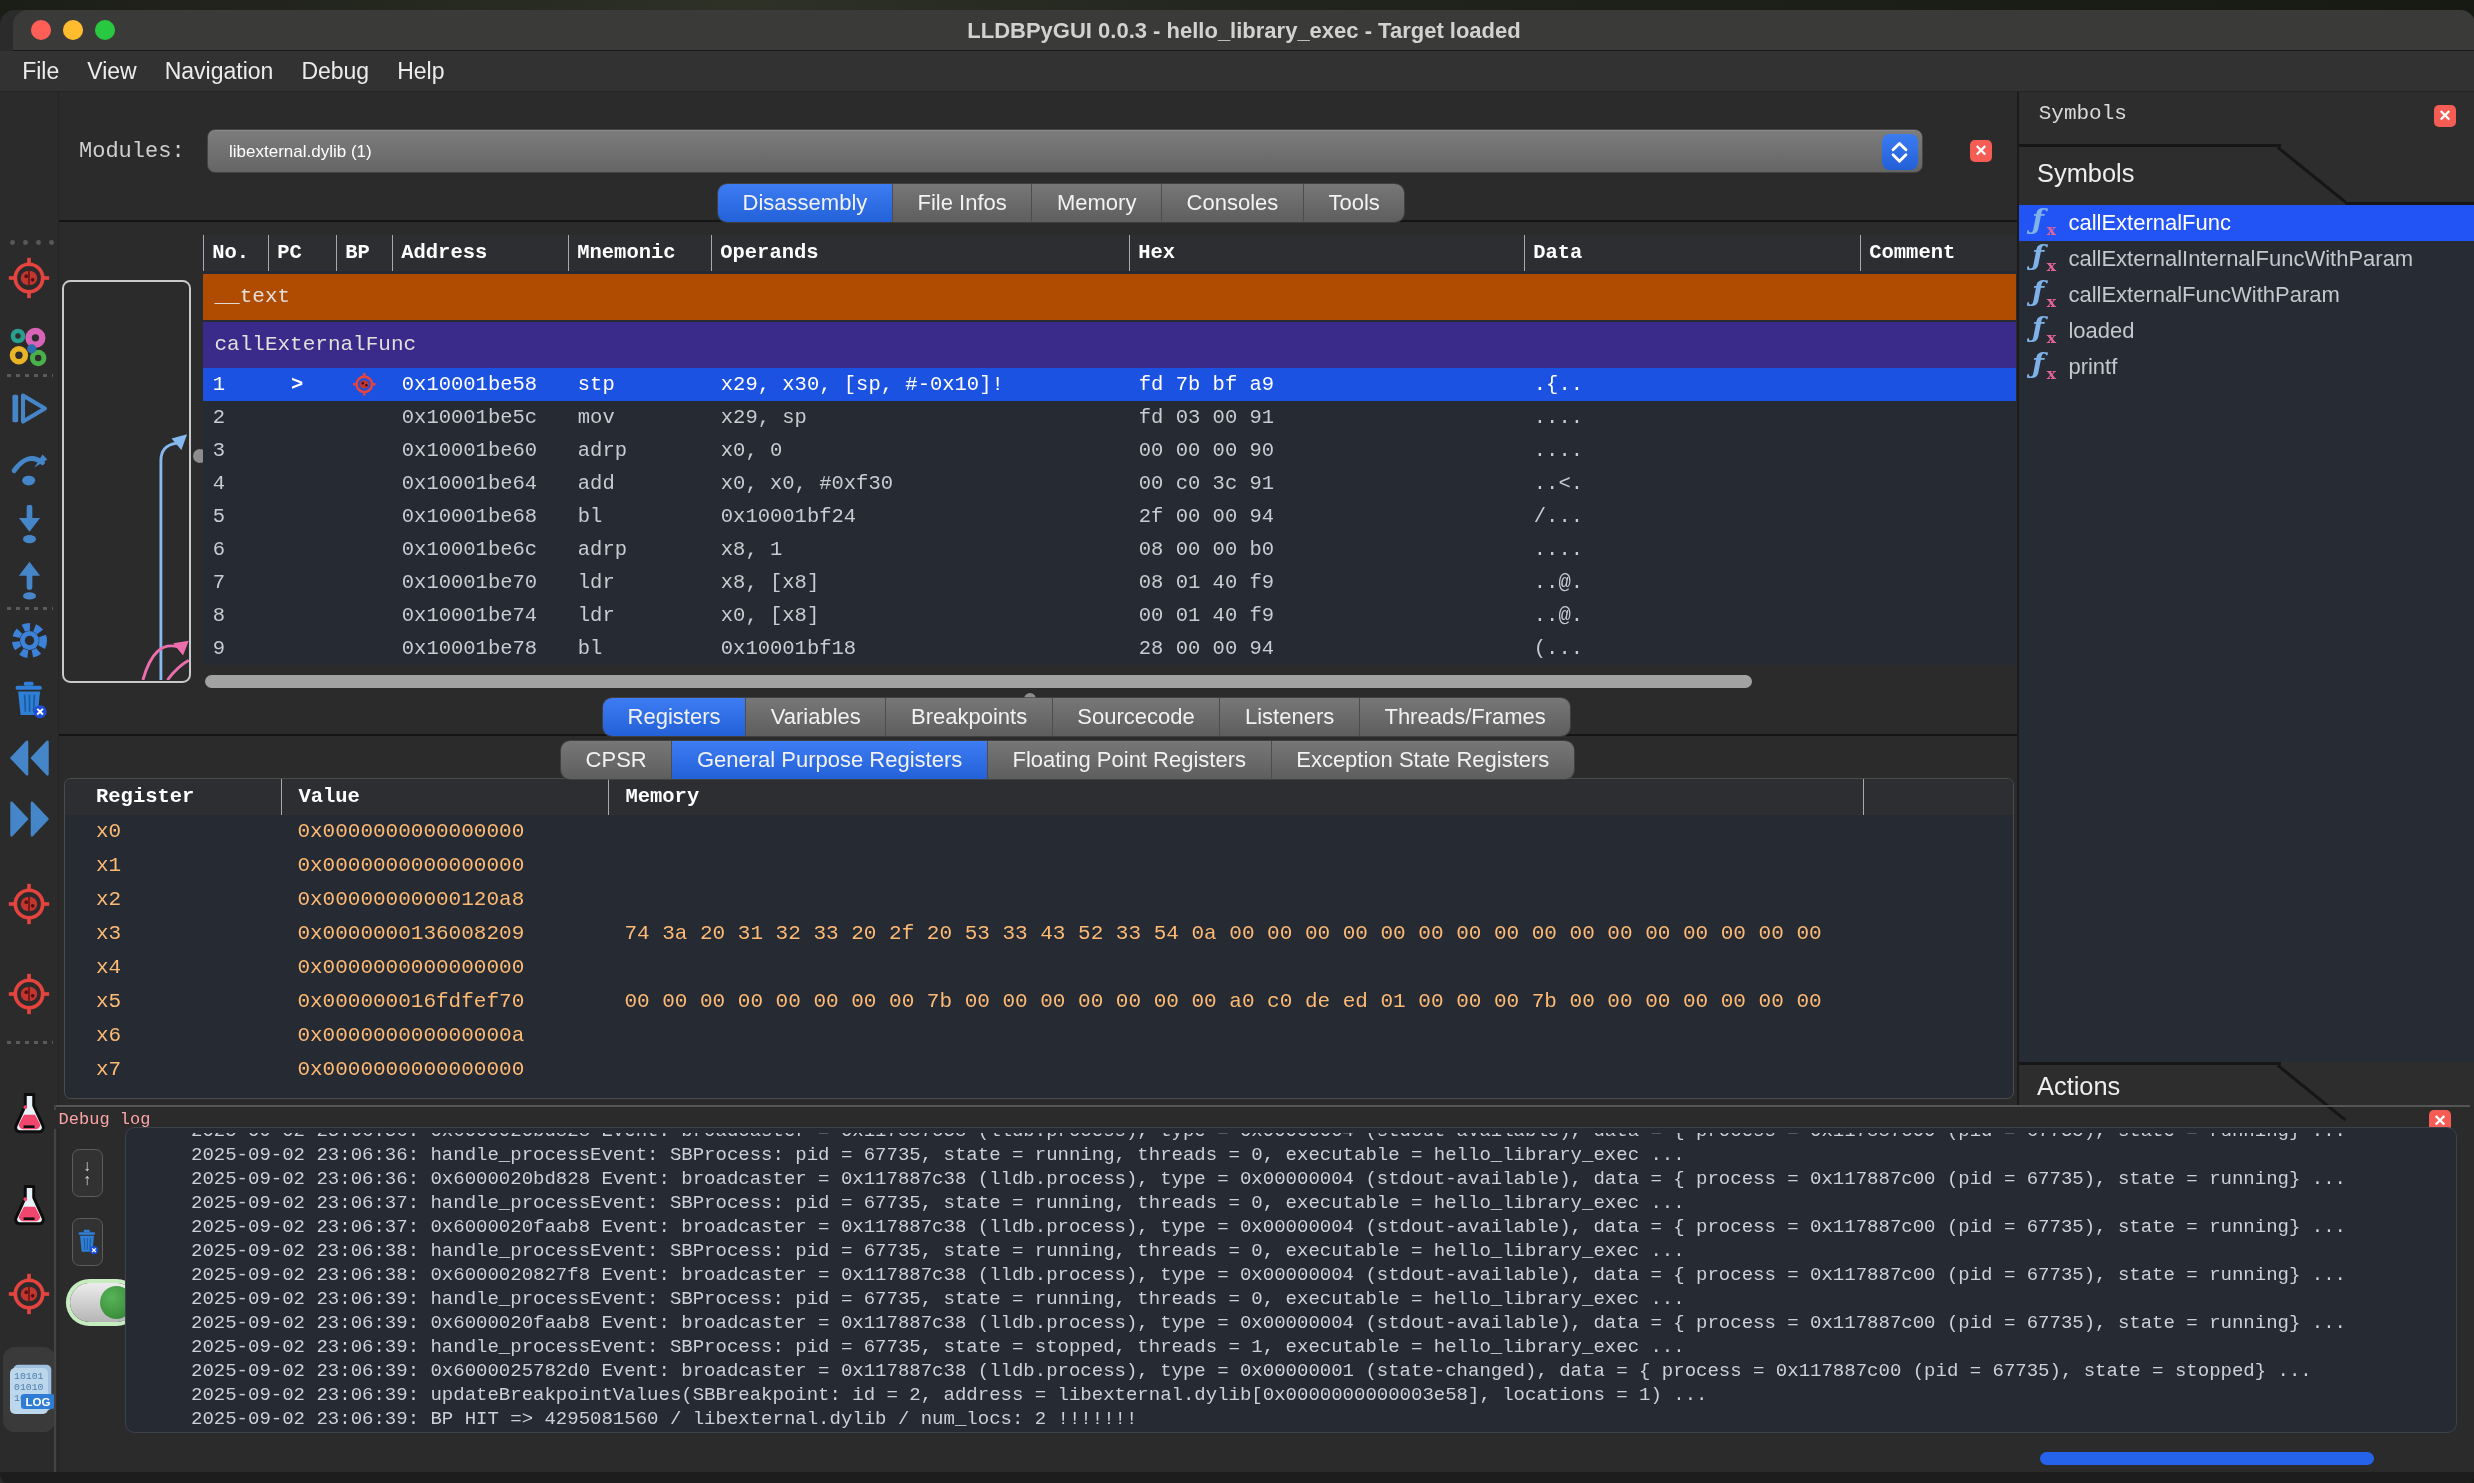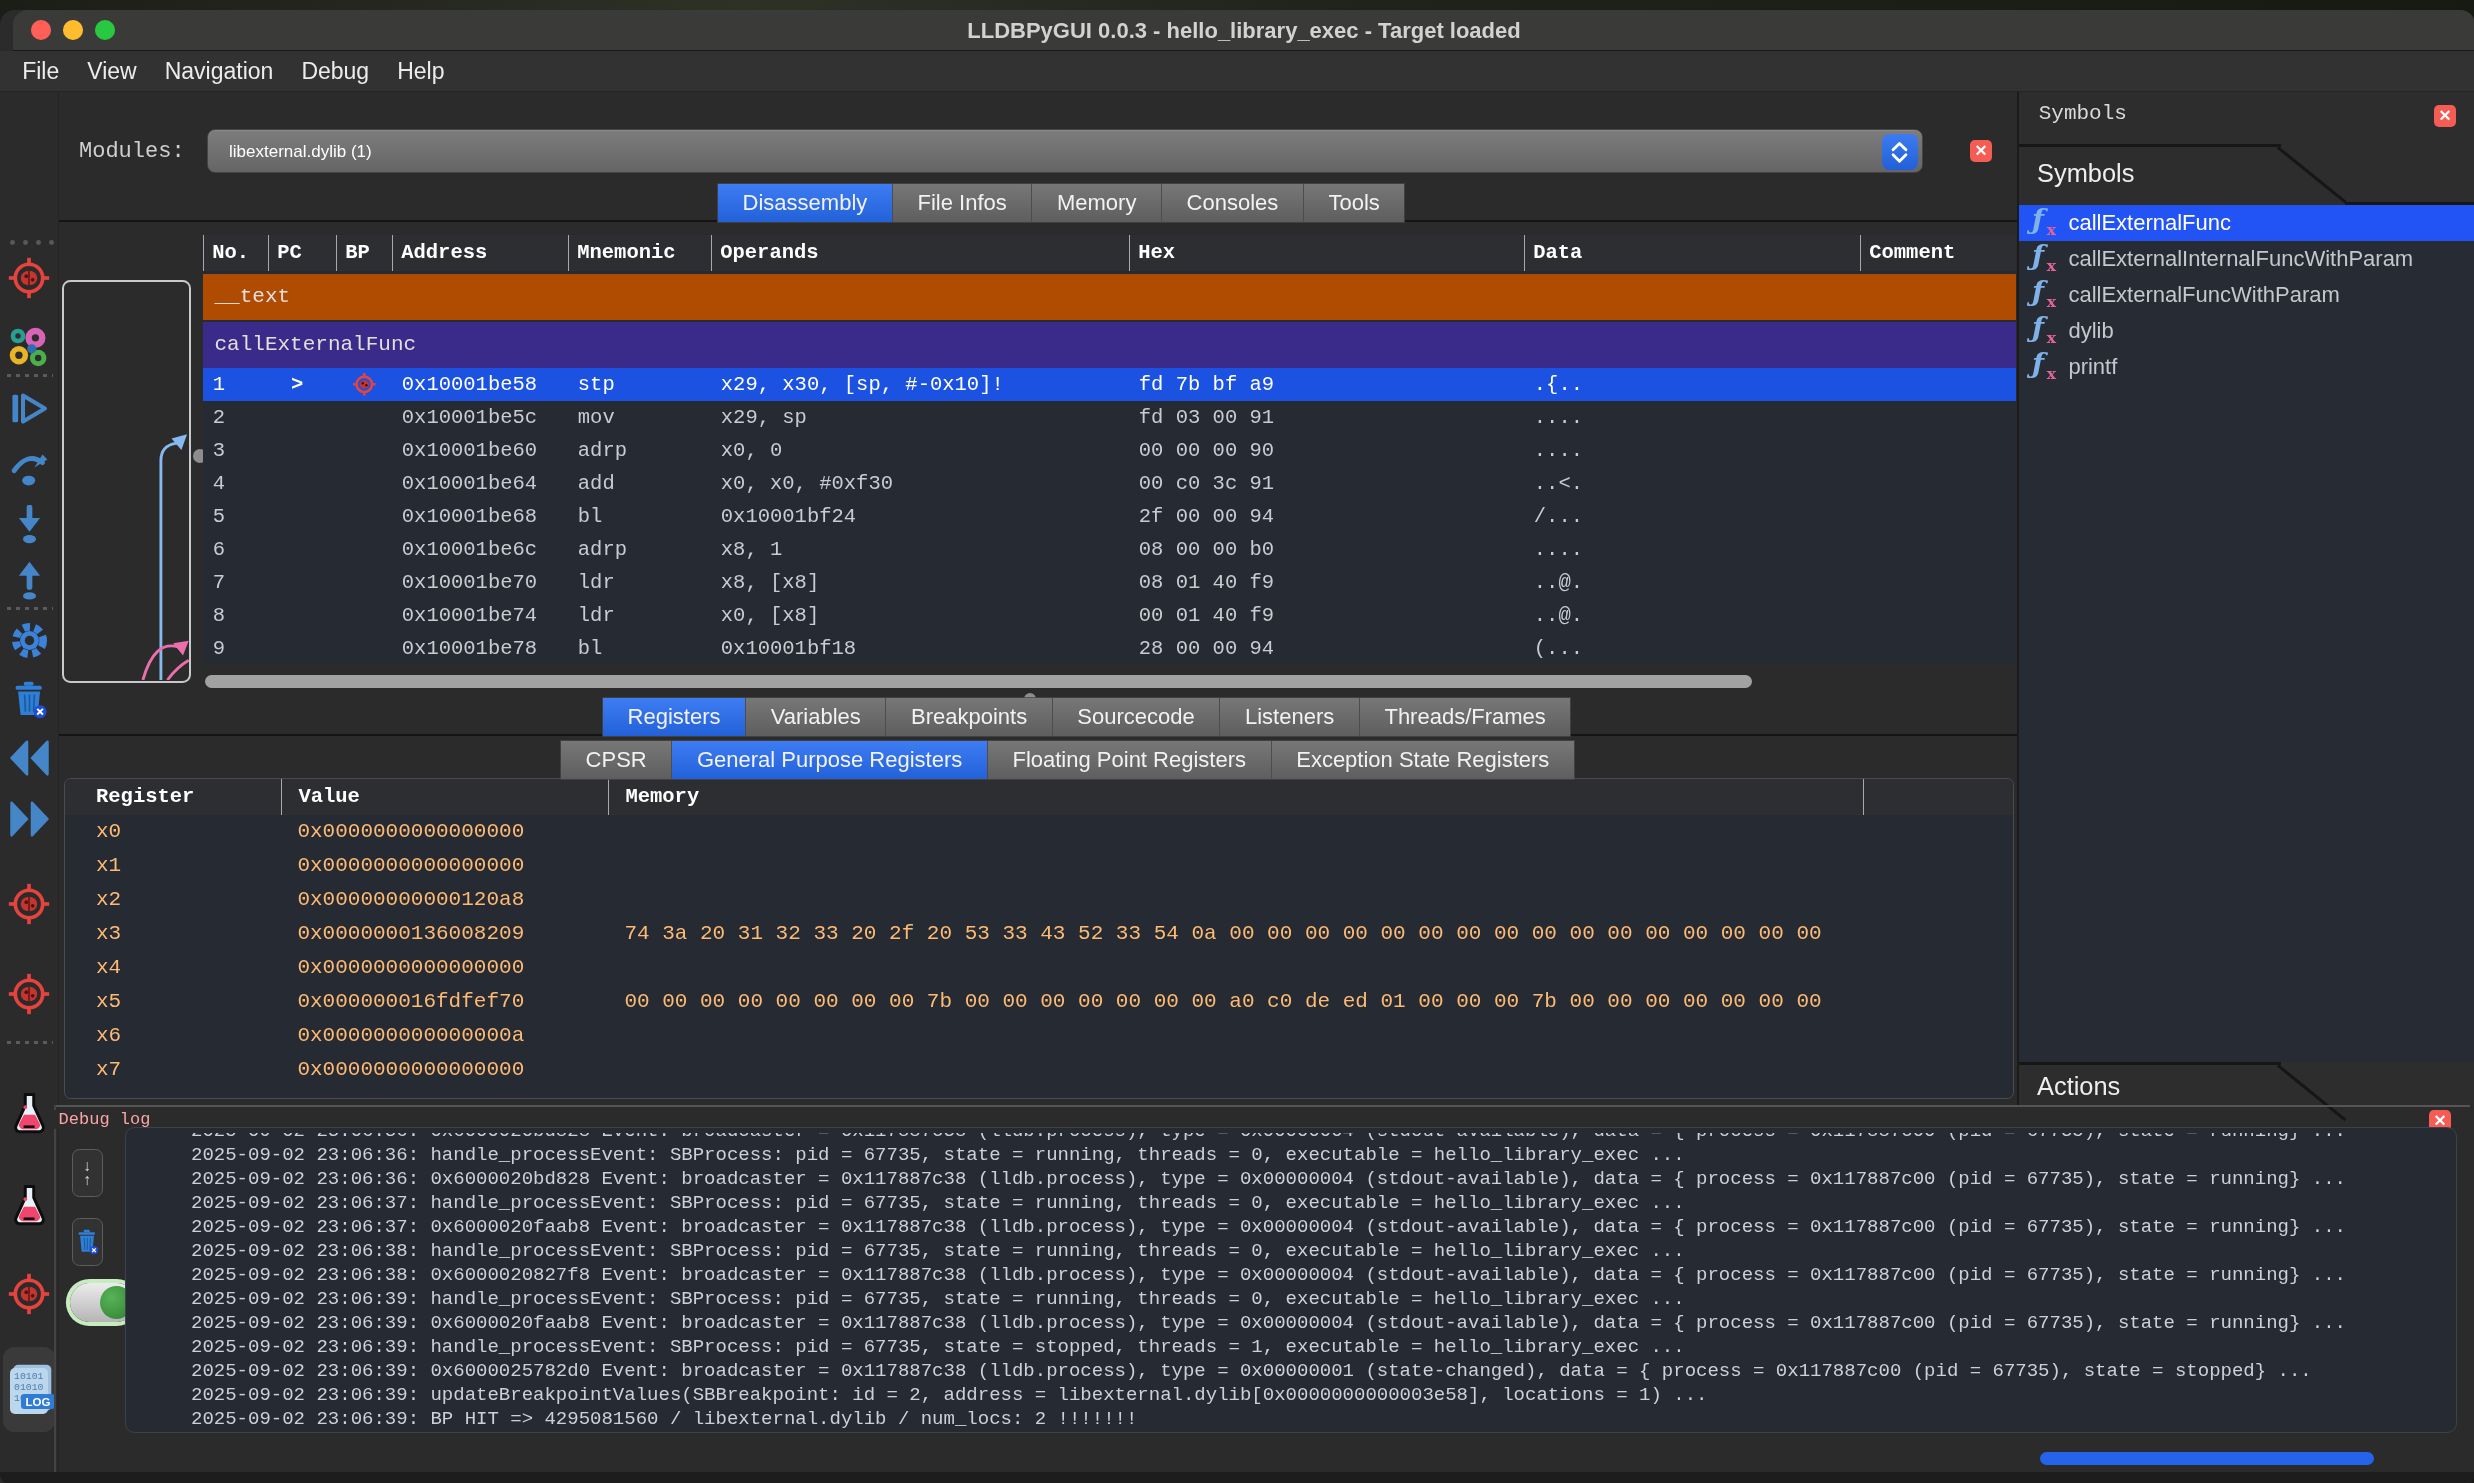--- a/index.html
+++ b/index.html
@@ -37,21 +37,21 @@
   
   #modules-label{position:absolute;left:79px;top:139px;font-size:22px;color:#cfcfcf}
   #modules-combo{position:absolute;left:207px;top:129px;width:1716px;height:44px;border-radius:8.2px;
     background:linear-gradient(#7d7d7d,#656565);border:0.8px solid #454545;box-shadow:inset 0 0.8px 0 #8f8f8f}
   #modules-combo .value{position:absolute;left:21px;top:0;height:43px;line-height:43px;font-size:17px;color:#ffffff}
   .popup-btn{position:absolute;right:4.1px;top:4.1px;width:36px;height:36px;border-radius:7.4px;background:linear-gradient(#3c7bf0,#2360d8);display:flex;align-items:center;justify-content:center}
   .xbtn{position:absolute;width:22px;height:22px;border-radius:4.9px;background:#f45c54;color:#fff;
     font-size:15.6px;line-height:22px;text-align:center;font-weight:bold}
 
   
-  .tabbar{position:absolute;display:flex;height:38px;border-radius:0;overflow:hidden;box-shadow:0 0 0 0.8px #474747;z-index:5}
+  .tabbar{position:absolute;display:flex;height:38px;border-radius:9px;overflow:hidden;box-shadow:0 0 0 0.8px #474747;z-index:5}
   .tab{display:flex;align-items:center;padding:0 24.6px;font-size:22px;color:#f2f2f2;
     background:linear-gradient(#777,#5e5e5e);border-right:0.8px solid #4d4d4d;white-space:nowrap}
   .tab:last-child{border-right:none}
   .tab.active{background:linear-gradient(#3d7cf2,#2361d8)}
   .pane-line{position:absolute;left:59px;width:1958px;height:1.6px;background:#141414;z-index:1}
 
   
   #jump-widget{position:absolute;left:62px;top:280px;width:129px;height:403px;border:2.5px solid #c9c9cb;border-radius:8.2px;background:#2b2b2c;overflow:hidden}
 
   
@@ -588,21 +588,21 @@
           <i>ƒ</i>
           <b>x</b>
         </span>
       <span>callExternalFuncWithParam</span>
     </div>
     <div class="sym-item">
       <span class="fx">
           <i>ƒ</i>
           <b>x</b>
         </span>
-      <span>dylib</span>
+      <span>loaded</span>
     </div>
     <div class="sym-item">
       <span class="fx">
           <i>ƒ</i>
           <b>x</b>
         </span>
       <span>printf</span>
     </div>
   </div>
 

